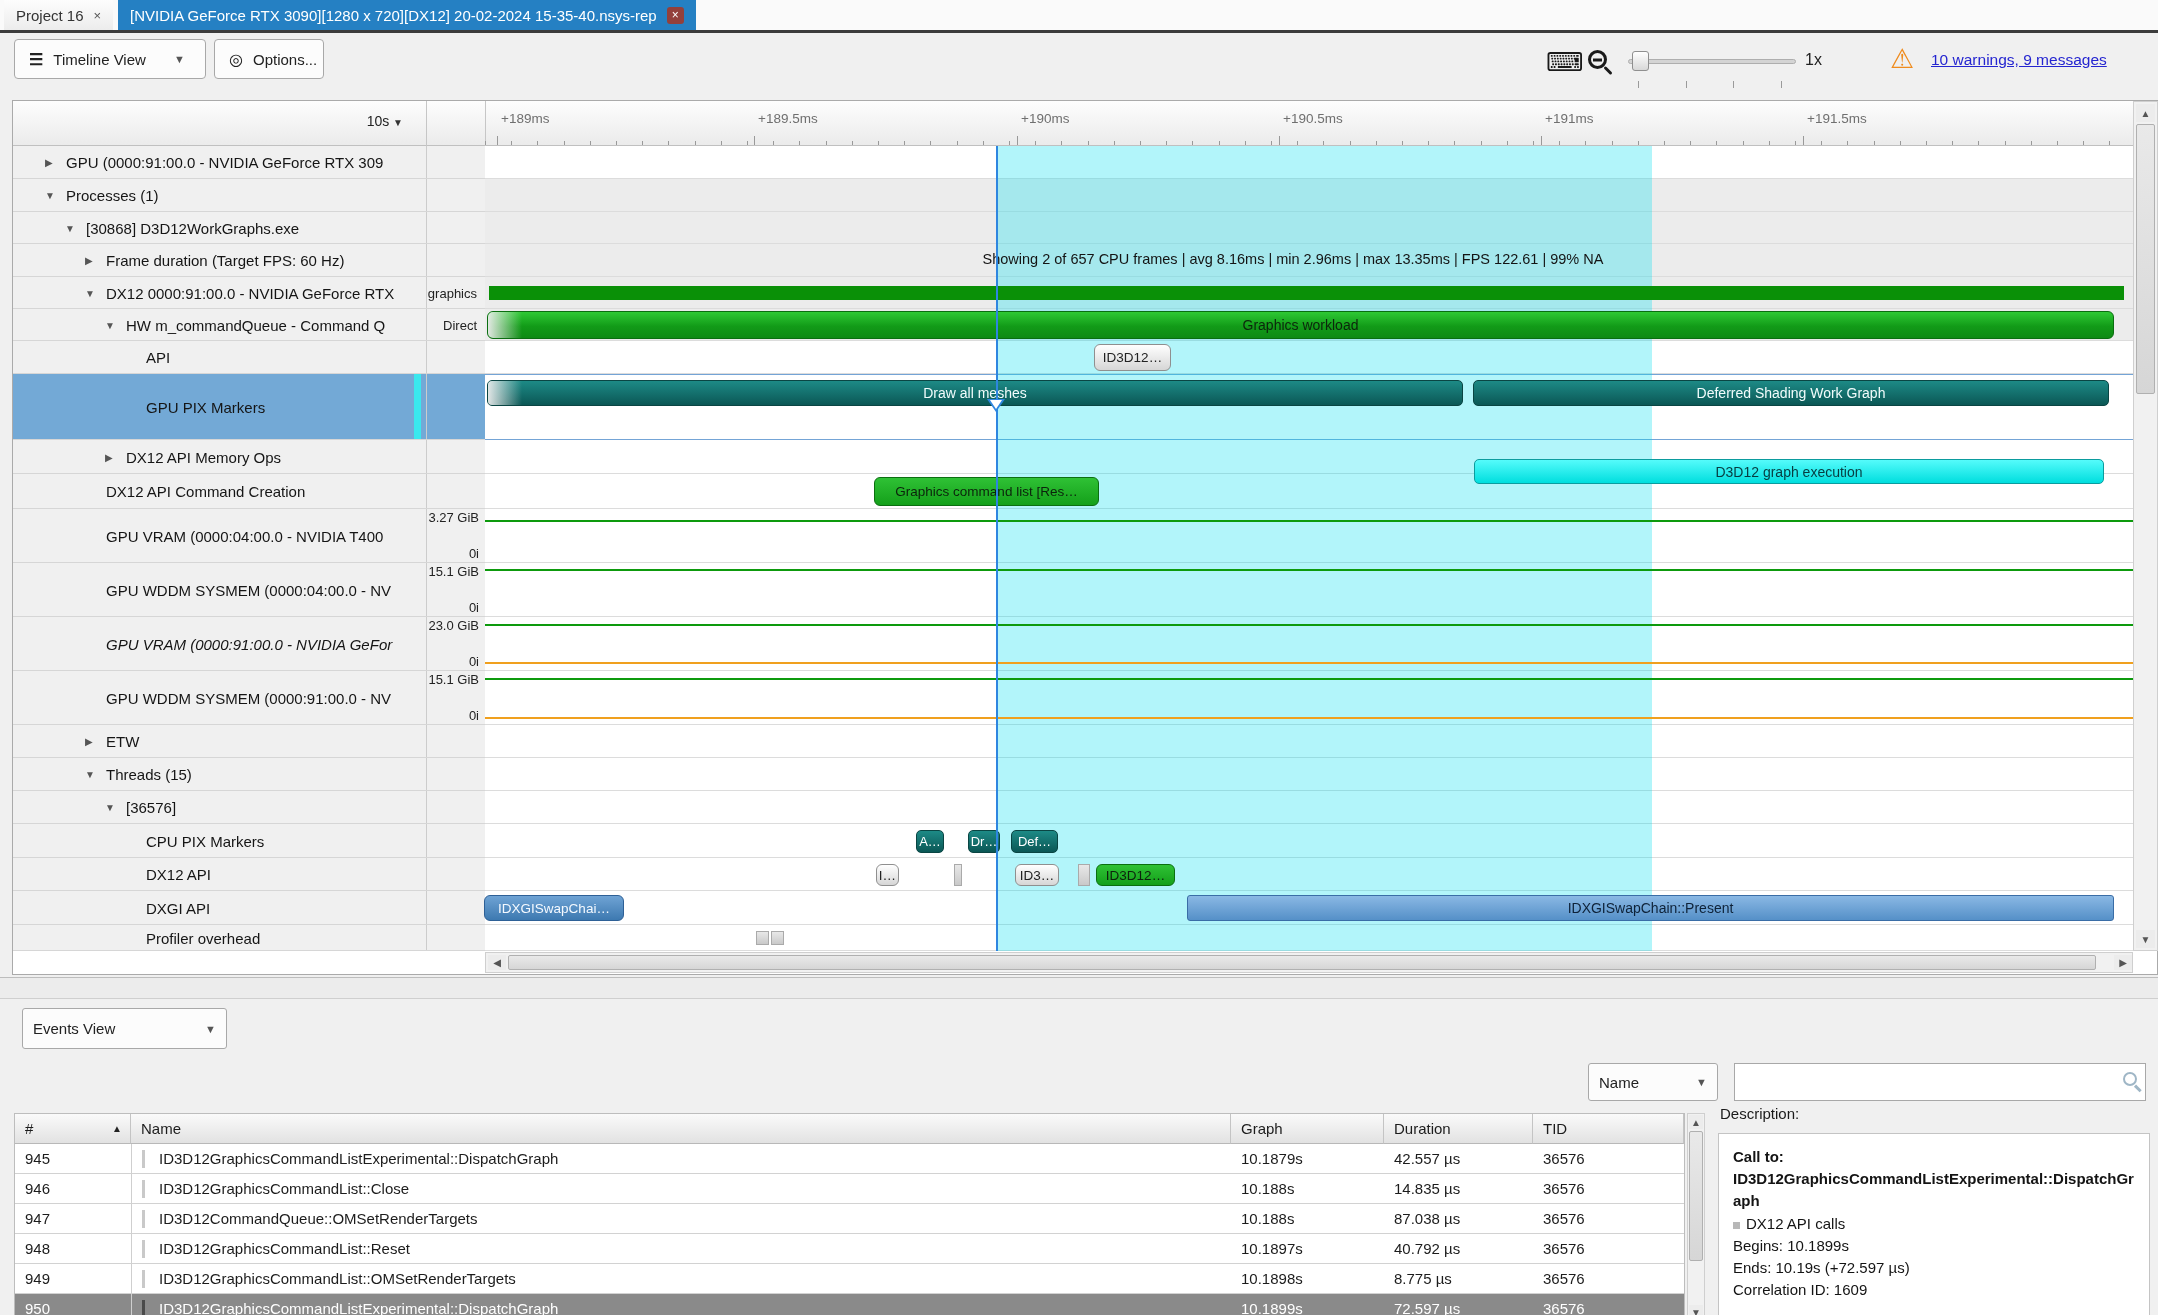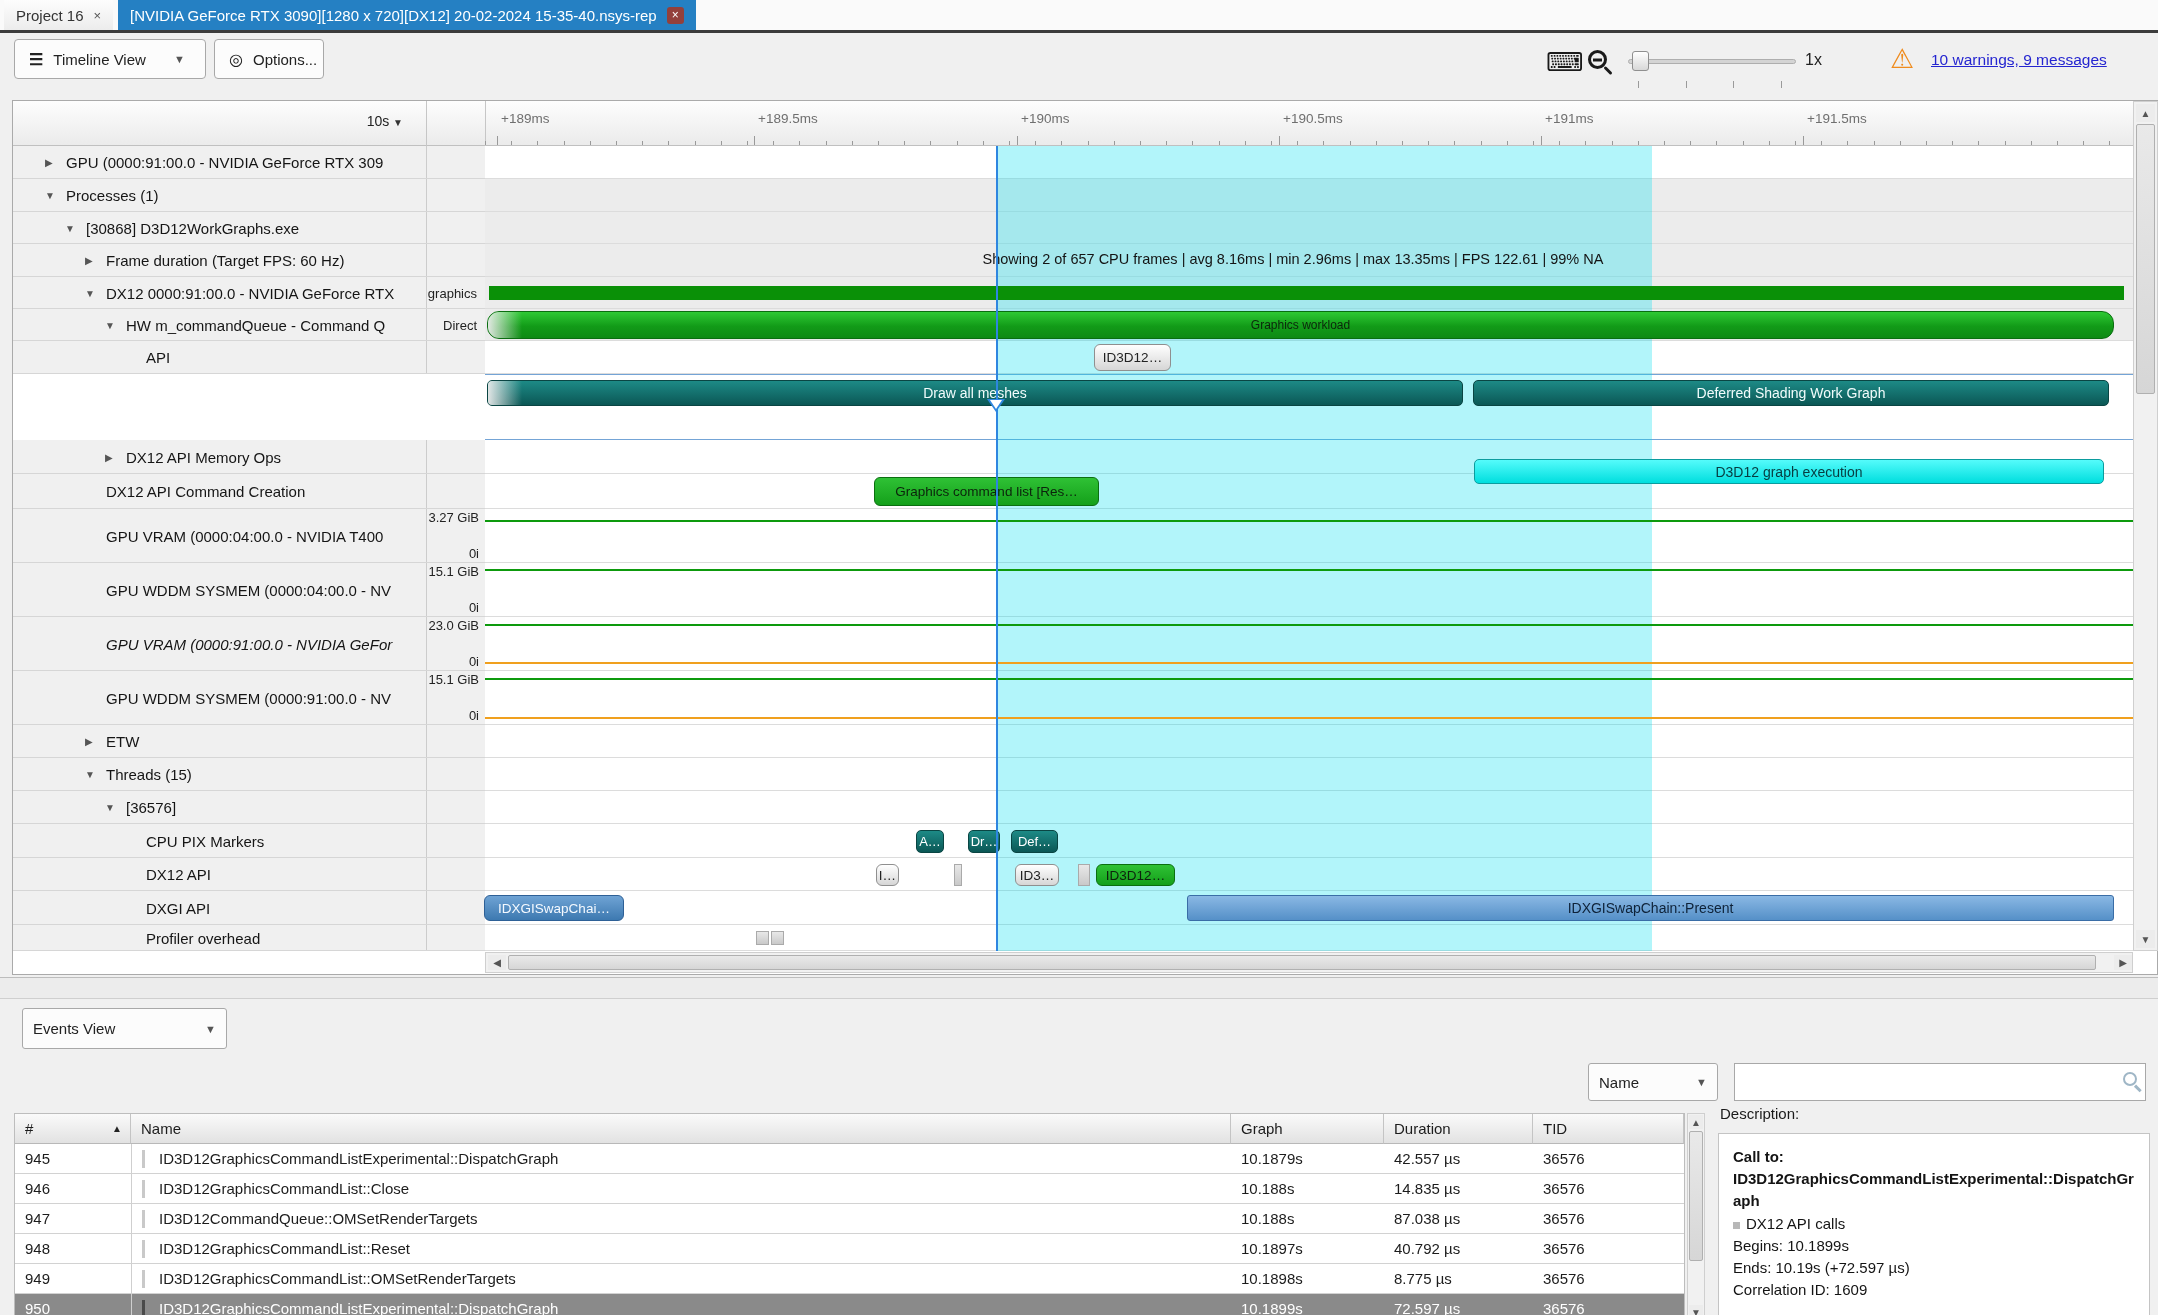--- a/index.html
+++ b/index.html
@@ -67,21 +67,21 @@
   .trrow.sel { background:#73a9d6; }
   .trrow.sel .cyanstrip { position:absolute; left:401px; top:0; bottom:0; width:7px; background:#3ae8ee; }
   .tlrow { position:absolute; left:472px; width:1648px; border-bottom:1px solid #dcdcdc; background:#fff; }
   .tlrow.grp { background:#ececec; }
   .tlrow.selrow { border-top:1px solid #74a4d6; border-bottom:1px solid #74a4d6; }
 
   .bar { position:absolute; display:flex; align-items:center; justify-content:center;
          white-space:nowrap; overflow:hidden; z-index:2; }
   .b-darkgreen { background:#0a9007; }
   .b-green { background:linear-gradient(#2ec934,#129b18 55%,#0e8a14); border:1px solid #0a6e10;
-             color:#0c260c; font-size:12px; border-radius:12px; }
+             color:#0c260c; font-size:14px; border-radius:6px; }
   .b-teal { background:linear-gradient(#1d8a86,#0b5755); border:1px solid #0a4543; color:#f2fcfc;
             font-size:14px; border-radius:5px; }
   .b-cyan { background:linear-gradient(#55fbfb,#00dede); border:1px solid #0b9c9e; color:#073c40;
             font-size:14px; border-radius:5px;margin-top:48px; }
   .c-white { background:linear-gradient(#ffffff,#d6d6d6); border:1px solid #8f8f8f; color:#222;
              font-size:13.5px; border-radius:6px; }
   .c-green { background:linear-gradient(#2fc135,#14a01a); border:1px solid #0b6f10; color:#0c230c;
              font-size:13.5px; border-radius:6px; }
   .c-tealsm { background:linear-gradient(#1d8a86,#0b5755); border:1px solid #0a4543; color:#fff;
               font-size:13px; border-radius:5px; }
@@ -321,20 +321,25 @@
         <div class="tlrow grp" style="top: 163px; height: 32px;">
           <div class="bar b-green fadeL" style="left: 2px; top: 2px; width: 1627px; height: 28px;">Graphics workload</div>
         </div>
         <div class="trrow" style="top: 195px; height: 33px;">
           <span class="lbl" style="left: 133px;">API</span>
           <div class="valdiv"></div>
         </div>
         <div class="tlrow" style="top: 195px; height: 33px;">
           <div class="bar c-white" style="left: 609px; top: 3px; width: 77px; height: 27px;">ID3D12…</div>
         </div>
+        <div class="trrow sel" style="top: 228px; height: 66px;">
+          <span class="lbl" style="left: 133px;">GPU PIX Markers</span>
+          <div class="cyanstrip"></div>
+          <div class="valdiv"></div>
+        </div>
         <div class="tlrow selrow" style="top: 228px; height: 66px;">
           <div class="bar b-teal" style="left: 988px; top: 5px; width: 636px; height: 26px;">Deferred Shading Work Graph</div>
           <div class="bar b-teal fadeL" style="left: 2px; top: 5px; width: 976px; height: 26px;">Draw all meshes</div>
           <div class="bar b-cyan" style="left: 989px; top: 36px; width: 630px; height: 25px;">D3D12 graph execution</div>
         </div>
         <div class="trrow" style="top: 294px; height: 34px;">
           <span class="exp" style="left: 92px;">▶</span>
           <span class="lbl" style="left: 113px;">DX12 API Memory Ops</span>
           <div class="valdiv"></div>
         </div>

